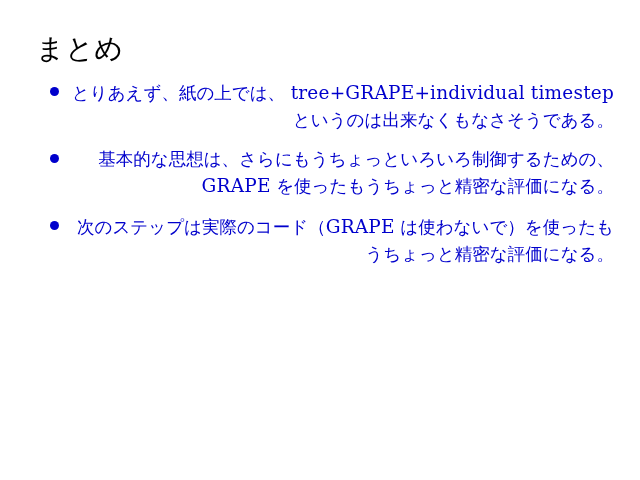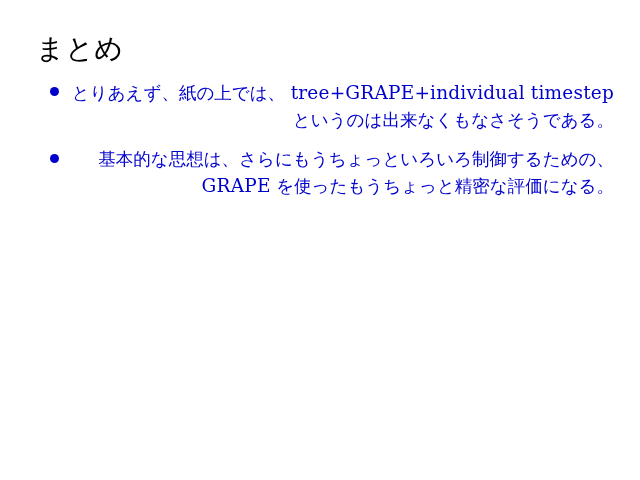--- a/index.html
+++ b/index.html
@@ -69,14 +69,18 @@
   <h1 class="slide-title">まとめ</h1>
   <ul class="bullet-list">
     <li class="bullet-item">
       <span class="bullet-marker"></span>
       <span class="bullet-text"><span>とりあえず、紙の上では、 </span><span class="lat">tree+GRAPE+individual timestep</span><span> というのは出来なくもなさそうである。</span></span>
     </li>
     <li class="bullet-item">
       <span class="bullet-marker"></span>
       <span class="bullet-text"><span>基本的な思想は、さらにもうちょっといろいろ制御するための、 </span><span class="lat">GRAPE</span><span> を使ったもうちょっと精密な評価になる。</span></span>
     </li>
+    <li class="bullet-item">
+      <span class="bullet-marker"></span>
+      <span class="bullet-text"><span>次のステップは実際のコード（</span><span class="lat">GRAPE</span><span> は使わないで）を使ったもうちょっと精密な評価になる。</span></span>
+    </li>
   </ul>
 </div>
 
 </body></html>

